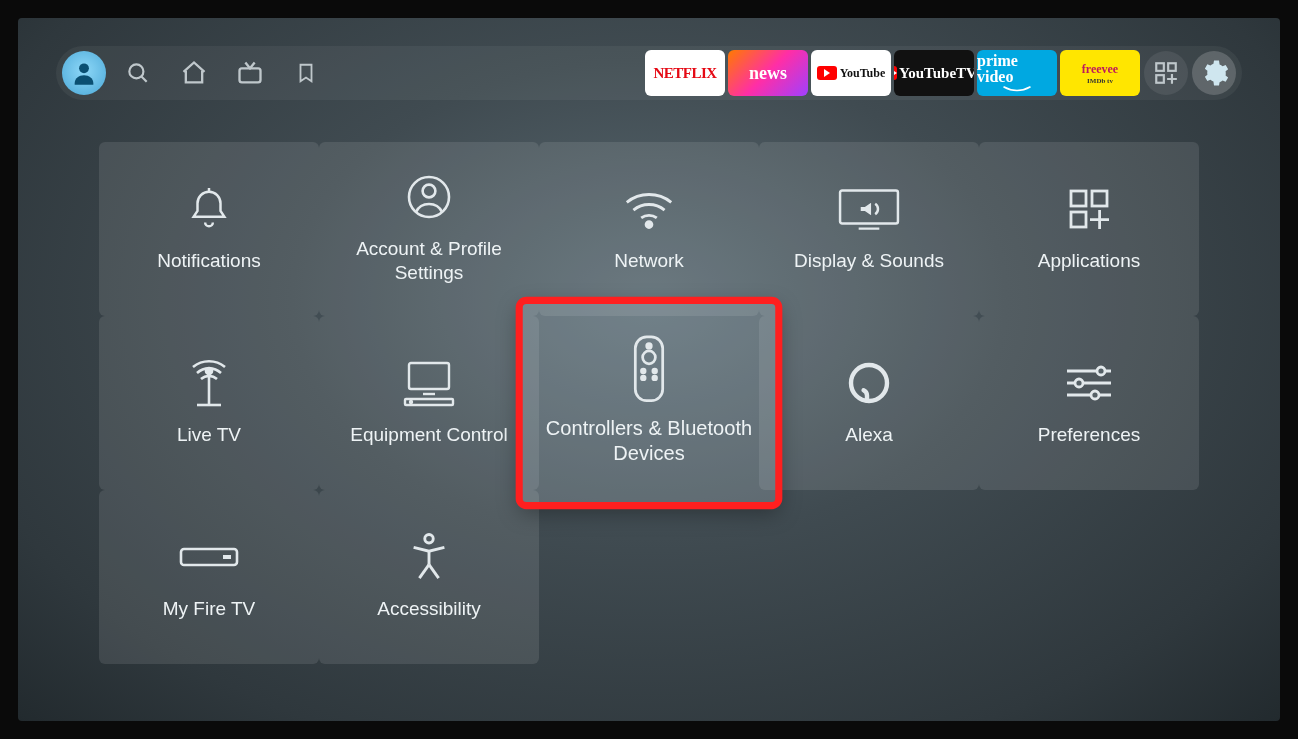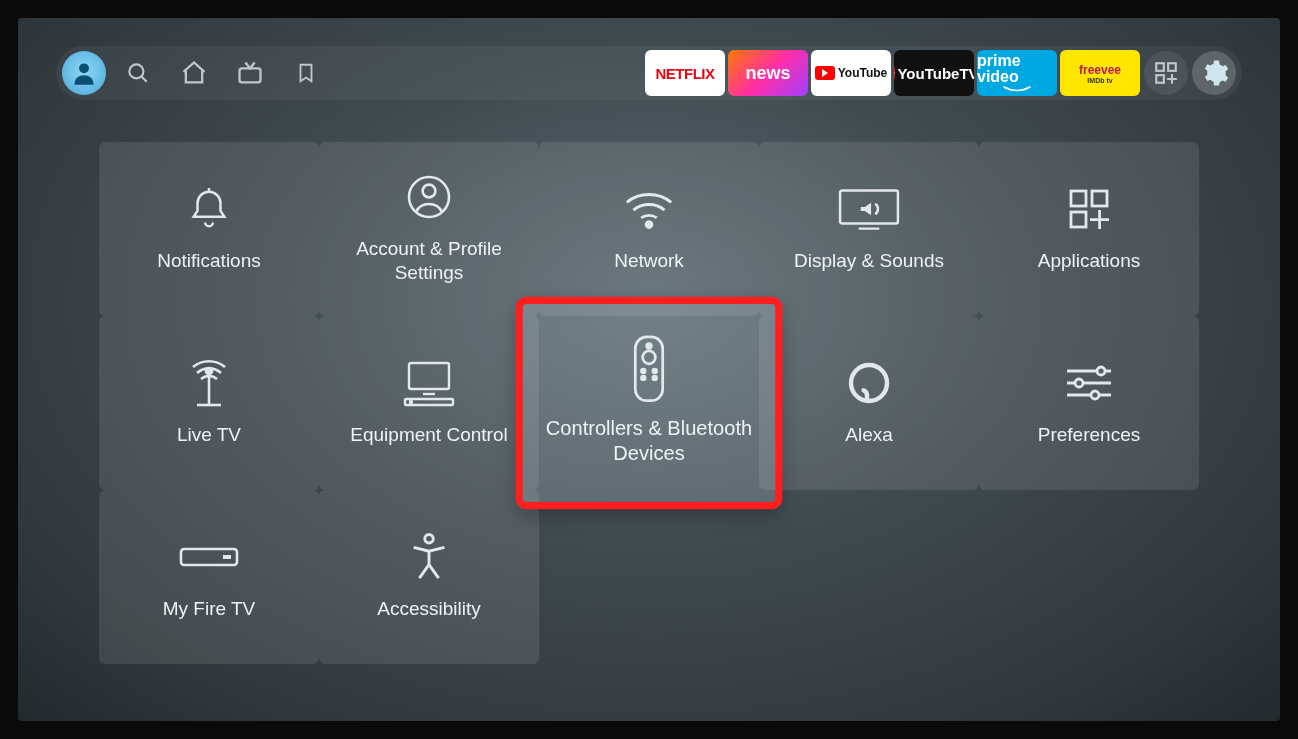--- a/index.html
+++ b/index.html
@@ -29,20 +29,21 @@
 
   
   .topbar {
     height: 54px;
     display: flex;
     align-items: center;
     background: rgba(255,255,255,0.05);
     border-radius: 30px;
     padding: 5px 6px;
     gap: 0;
+    font-family: Liberation Serif, serif;
   }
   .profile-btn {
     width: 44px; height: 44px;
     border-radius: 50%;
     background: radial-gradient(circle at 50% 45%, #8ed8f8, #4aa7d6);
     display: flex; align-items: center; justify-content: center;
     flex-shrink: 0;
   }
   .nav-icons {
     display: flex;

